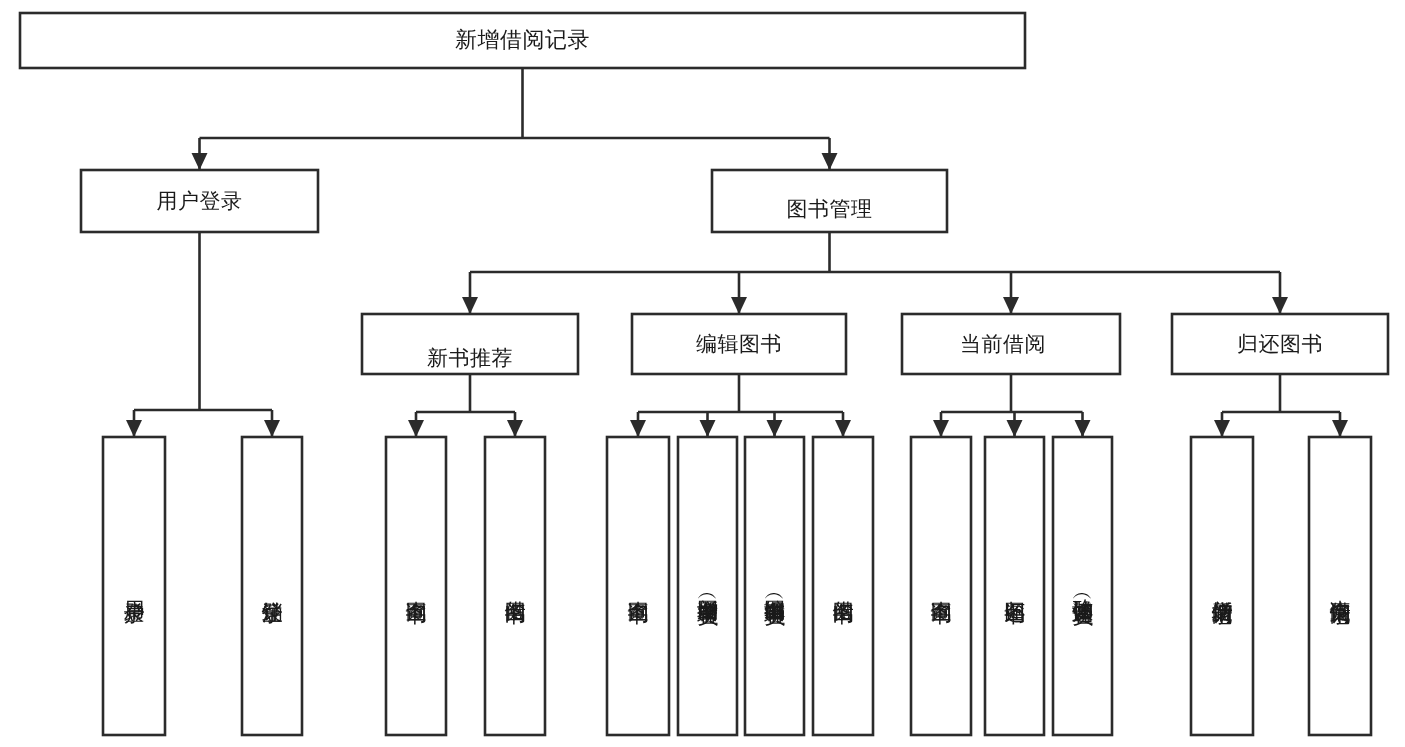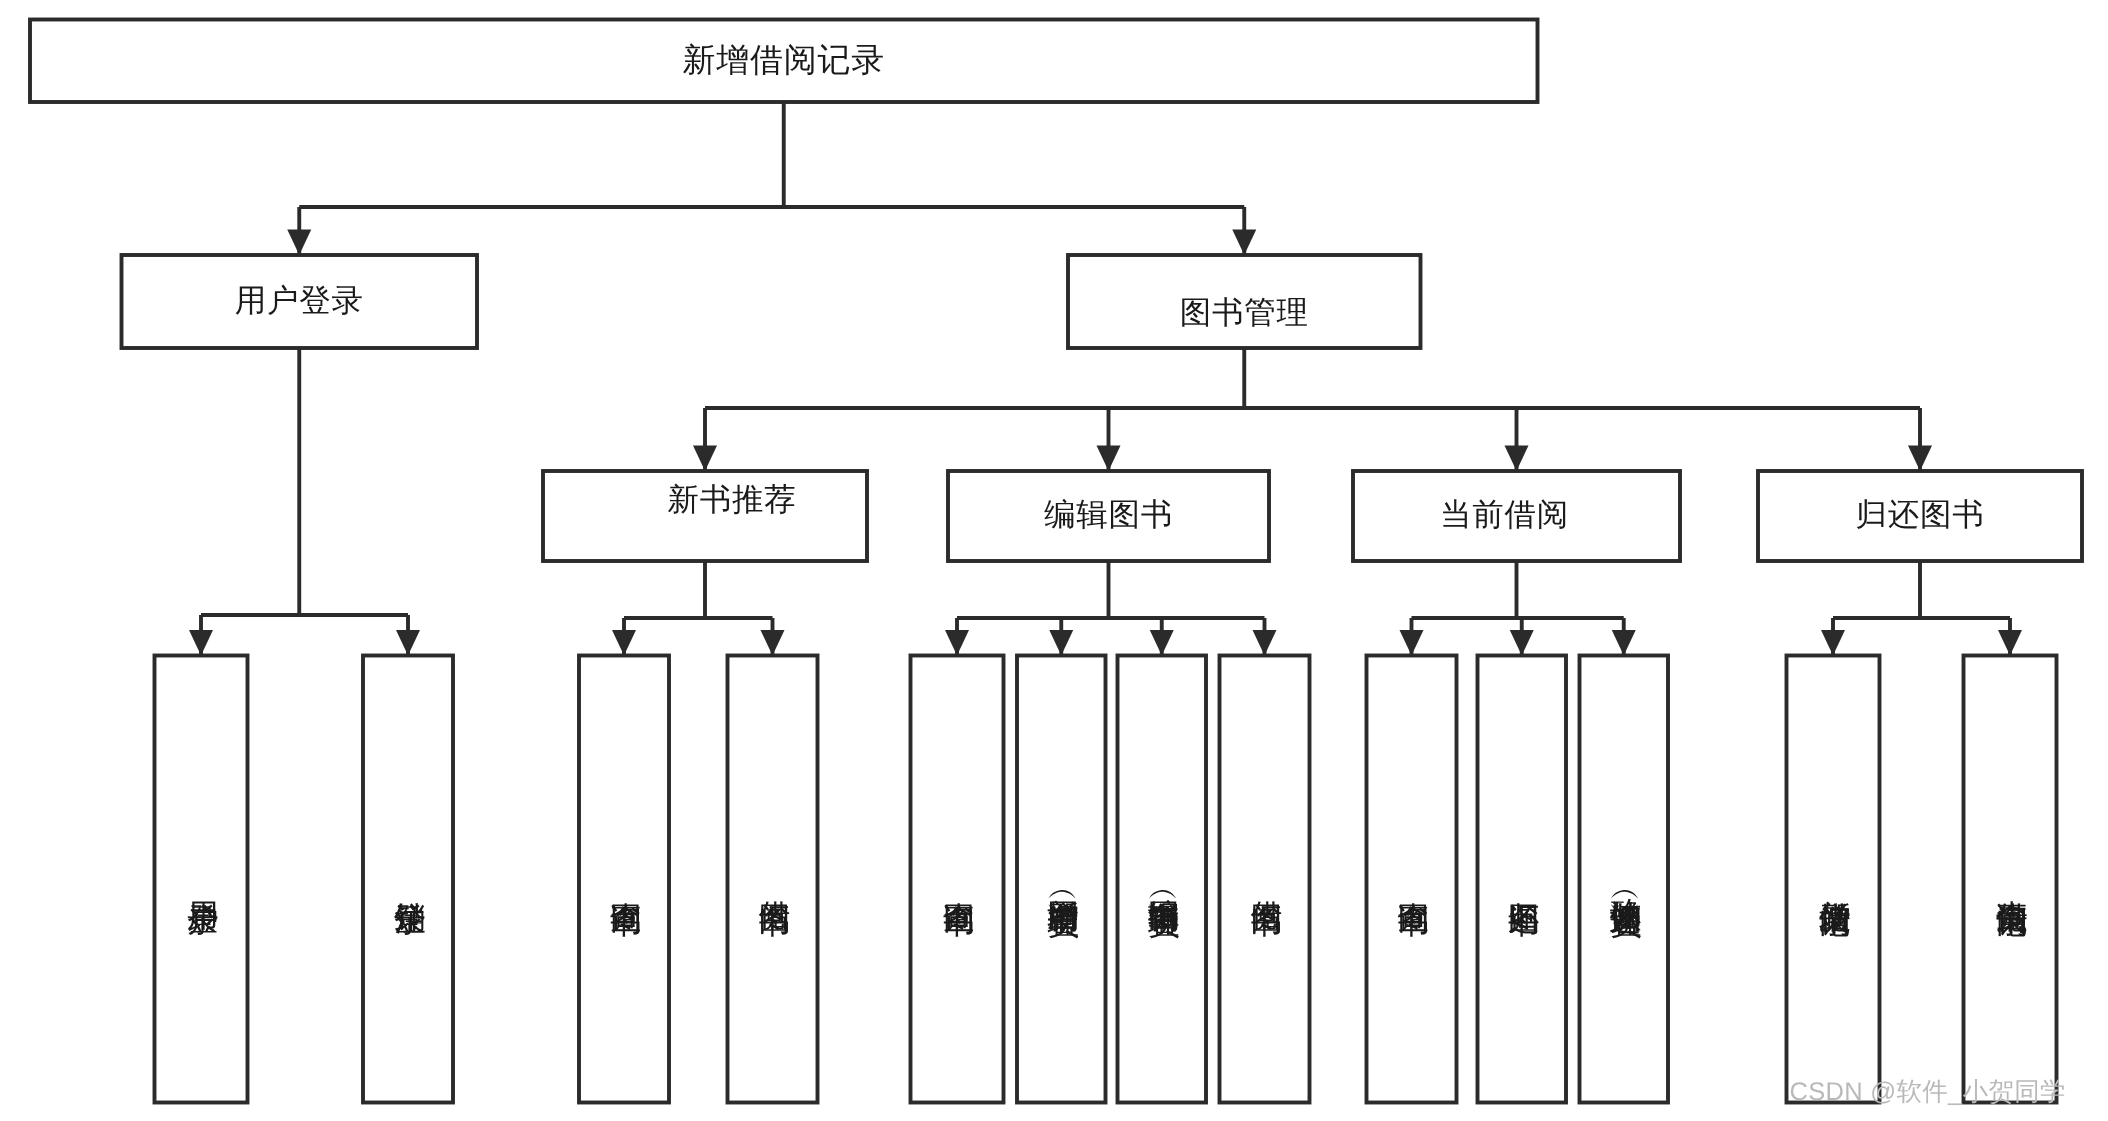--- a/index.html
+++ b/index.html
@@ -160,33 +160,32 @@
         <rect x="1053" y="437" width="59" height="298" class="node-box"></rect>
         <rect x="1191" y="437" width="62" height="298" class="node-box"></rect>
         <rect x="1309" y="437" width="62" height="298" class="node-box"></rect>
       </g>
   </svg>
 
   <div id="labels">
       <div class="node-label-h title" style="left: 20px; top: 13px; width: 1005px; height: 55px;">新增借阅记录</div>
       <div class="node-label-h" style="left: 81px; top: 170px; width: 237px; height: 62px;">用户登录</div>
       <div class="node-label-h" style="left: 712px; top: 170px; width: 235px; height: 78px;">图书管理</div>
-      <div class="node-label-h" style="left: 362px; top: 304px; width: 216px; height: 60px; margin-left: 18px;">新书推荐</div>
+      <div class="node-label-h" style="left: 362px; top: 328px; width: 216px; height: 60px;">新书推荐</div>
       <div class="node-label-h" style="left: 632px; top: 314px; width: 214px; height: 60px;">编辑图书</div>
       <div class="node-label-h" style="left: 902px; top: 314px; width: 202px; height: 60px;">当前借阅</div>
       <div class="node-label-h" style="left: 1172px; top: 314px; width: 216px; height: 60px;">归还图书</div>
       <div class="node-label-v" style="left: 103px; top: 437px; width: 62px; height: 298px;">用户登录</div>
       <div class="node-label-v" style="left: 242px; top: 437px; width: 60px; height: 298px;">注销登录</div>
       <div class="node-label-v" style="left: 386px; top: 437px; width: 60px; height: 298px;">查询图书</div>
       <div class="node-label-v" style="left: 485px; top: 437px; width: 60px; height: 298px;">借阅图书</div>
       <div class="node-label-v" style="left: 607px; top: 437px; width: 62px; height: 298px;">查询图书</div>
       <div class="node-label-v" style="left: 678px; top: 437px; width: 59px; height: 298px;">新增图书（管理员）</div>
       <div class="node-label-v" style="left: 745px; top: 437px; width: 59px; height: 298px;">编辑图书（管理员）</div>
       <div class="node-label-v" style="left: 813px; top: 437px; width: 60px; height: 298px;">借阅图书</div>
       <div class="node-label-v" style="left: 911px; top: 437px; width: 60px; height: 298px;">查询图书</div>
       <div class="node-label-v" style="left: 985px; top: 437px; width: 59px; height: 298px;">归还图书</div>
       <div class="node-label-v" style="left: 1053px; top: 437px; width: 59px; height: 298px;">确认归还（管理员）</div>
       <div class="node-label-v" style="left: 1191px; top: 437px; width: 62px; height: 298px;">新增借阅记录</div>
       <div class="node-label-v" style="left: 1309px; top: 437px; width: 62px; height: 298px;">查询借阅记录</div>
     </div>
 
-  <div class="watermark">CSDN @软件_小贺同学</div>
 </div>
 
 </body></html>

